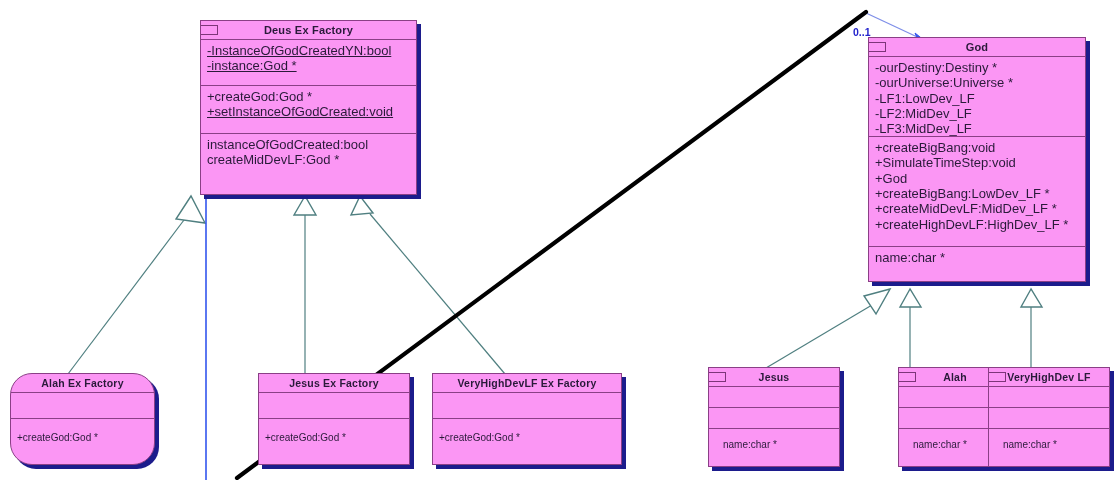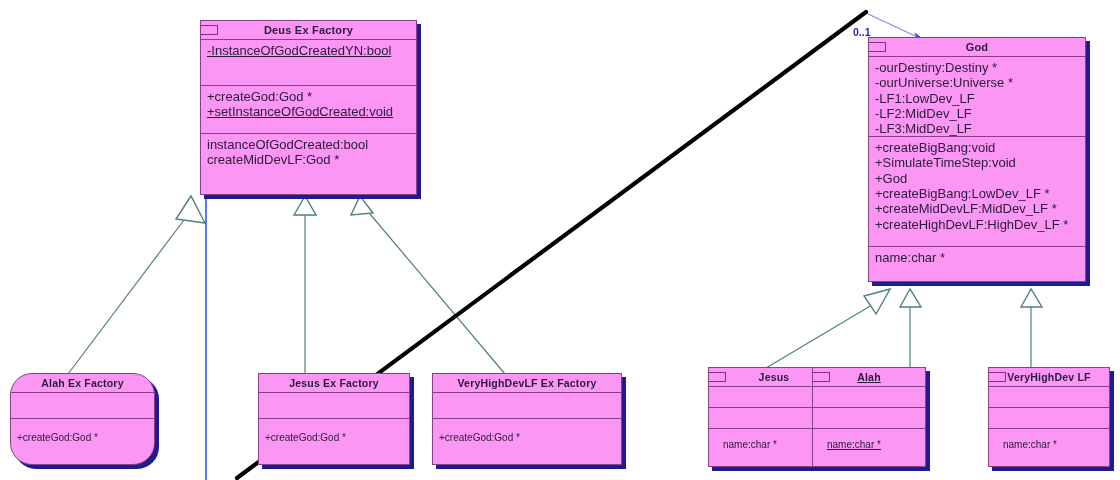--- a/index.html
+++ b/index.html
@@ -113,20 +113,21 @@
 
     <line x1="237" y1="478" x2="866" y2="12" stroke="#000000" stroke-width="4.2" stroke-linecap="round"></line>
   </svg>
 
   <div class="mult" style="left:853px;top:26px;">0..1</div>
 
   <div class="uml big tabbed" style="left:160px;top:20px;width:217px;height:175px;margin-left:40px;">
     <div class="hdr">Deus Ex Factory</div>
     <div class="comp" style="height:46px;">
       <div class="row stat">-InstanceOfGodCreatedYN:bool</div>
+      <div class="row stat">-instance:God *</div>
     </div>
     <div class="comp" style="height:48px;">
       <div class="row">+createGod:God *</div>
       <div class="row stat">+setInstanceOfGodCreated:void</div>
     </div>
     <div class="comp" style="height:42px;">
       <div class="row">instanceOfGodCreated:bool</div>
       <div class="row">createMidDevLF:God *</div>
     </div>
   </div>
@@ -179,21 +180,21 @@
 
   <div class="uml small tabbed" style="left:708px;top:367px;width:132px;height:100px;">
     <div class="hdr">Jesus</div>
     <div class="comp" style="height:21px;"></div>
     <div class="comp" style="height:21px;"></div>
     <div class="comp" style="height:38px;">
       <div class="row" style="padding-top:7px;padding-left:8px;">name:char *</div>
     </div>
   </div>
 
-  <div class="uml small tabbed" style="left:812px;top:367px;width:114px;height:100px;text-decoration:underline;">
+  <div class="uml small tabbed" style="left:898px;top:367px;width:114px;height:100px;">
     <div class="hdr">Alah</div>
     <div class="comp" style="height:21px;"></div>
     <div class="comp" style="height:21px;"></div>
     <div class="comp" style="height:38px;">
       <div class="row" style="padding-top:7px;padding-left:8px;">name:char *</div>
     </div>
   </div>
 
   <div class="uml small tabbed" style="left:988px;top:367px;width:122px;height:100px;">
     <div class="hdr">VeryHighDev LF</div>

